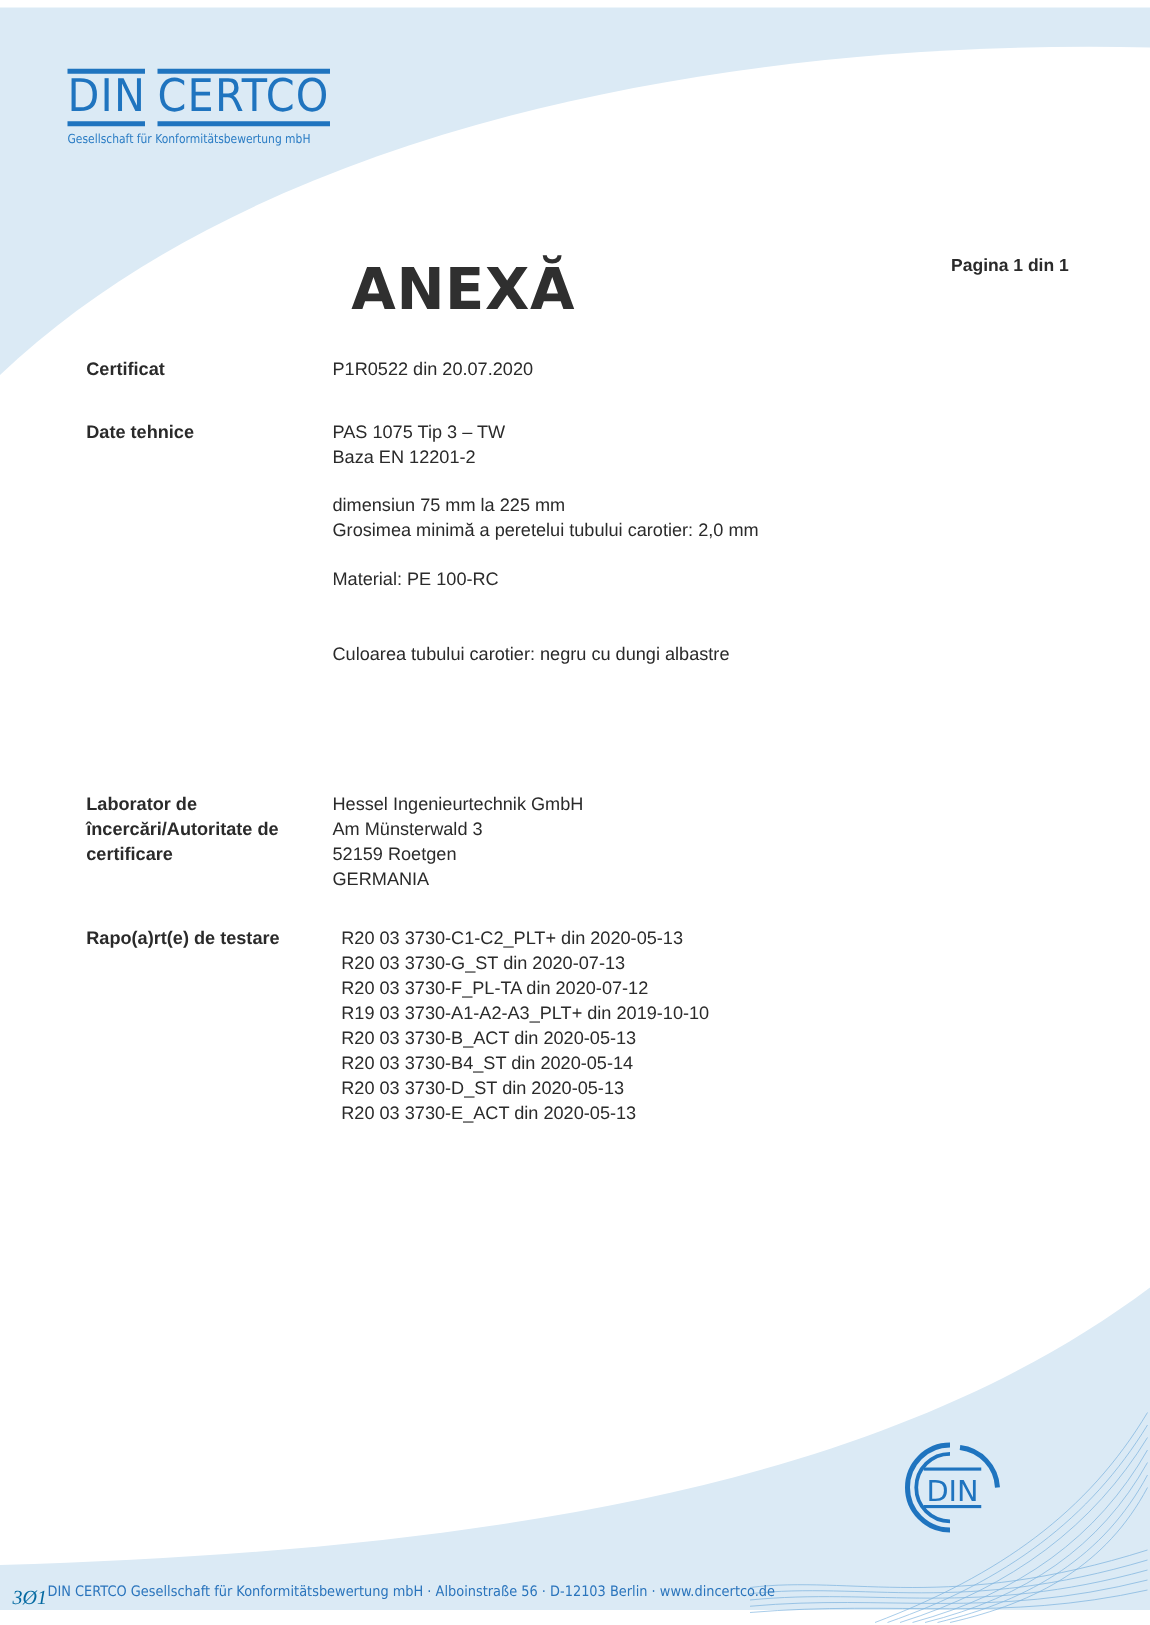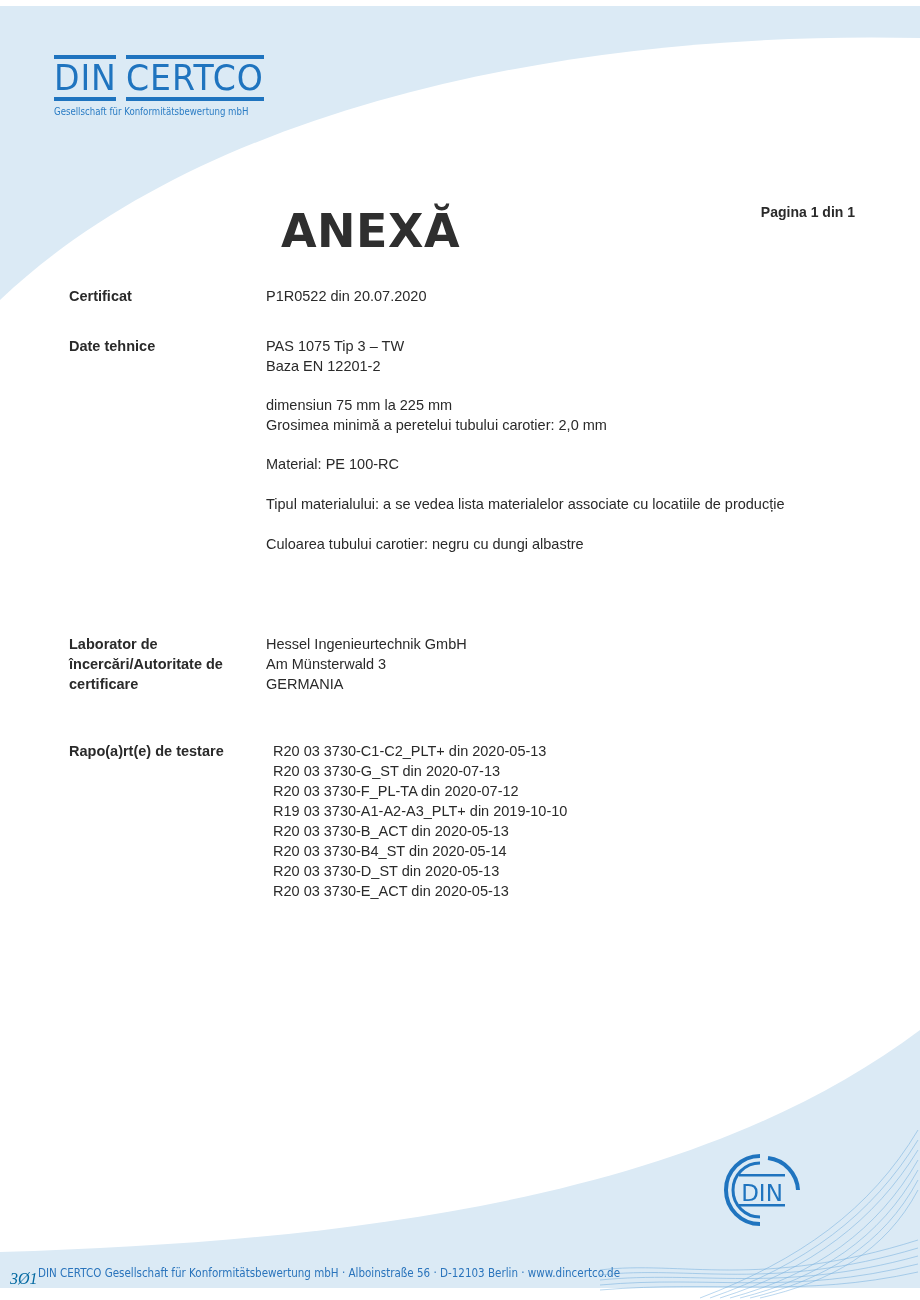--- a/index.html
+++ b/index.html
@@ -108,35 +108,35 @@
   <div class="label">Date tehnice</div>
   <div class="value">
     <div>PAS 1075 Tip 3 – TW</div>
     <div>Baza EN 12201-2</div>
     <div class="gap"></div>
     <div>dimensiun  75 mm la 225 mm</div>
     <div>Grosimea minimă a peretelui tubului carotier: 2,0 mm</div>
     <div class="gap"></div>
     <div>Material: PE 100-RC</div>
     <div class="gap" style="height:20px"></div>
-    <div>Tipul materialului: a se vedea lista materialelor associate cu locatiile de producție</div>
     <div class="gap" style="height:20px"></div>
     <div>Culoarea tubului carotier: negru cu dungi albastre</div>
   </div>
 </div>
 
 <div class="row" style="top:634px">
   <div class="label">
     <div>Laborator de</div>
     <div>încercări/Autoritate de</div>
     <div>certificare</div>
   </div>
   <div class="value">
     <div>Hessel Ingenieurtechnik GmbH</div>
     <div>Am Münsterwald 3</div>
+    <div>52159 Roetgen</div>
     <div>GERMANIA</div>
   </div>
 </div>
 
 <div class="row" style="top:741px">
   <div class="label">Rapo(a)rt(e) de testare</div>
   <div class="value" style="left:204px">
     <div>R20 03 3730-C1-C2_PLT+ din 2020-05-13</div>
     <div>R20 03 3730-G_ST din 2020-07-13</div>
     <div>R20 03 3730-F_PL-TA din 2020-07-12</div>

